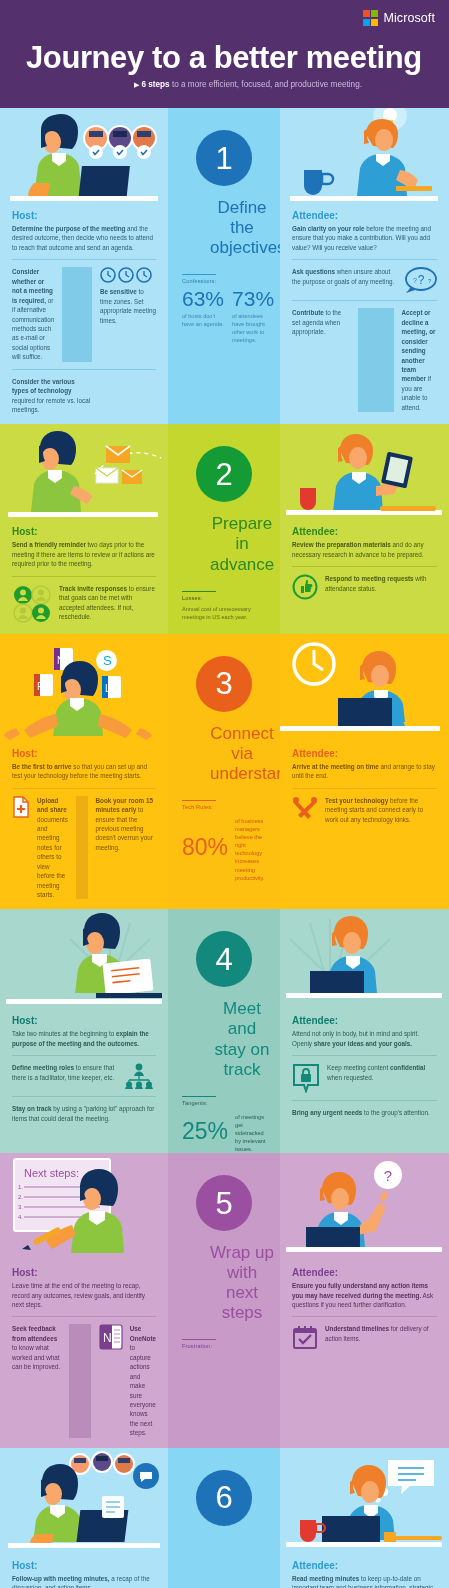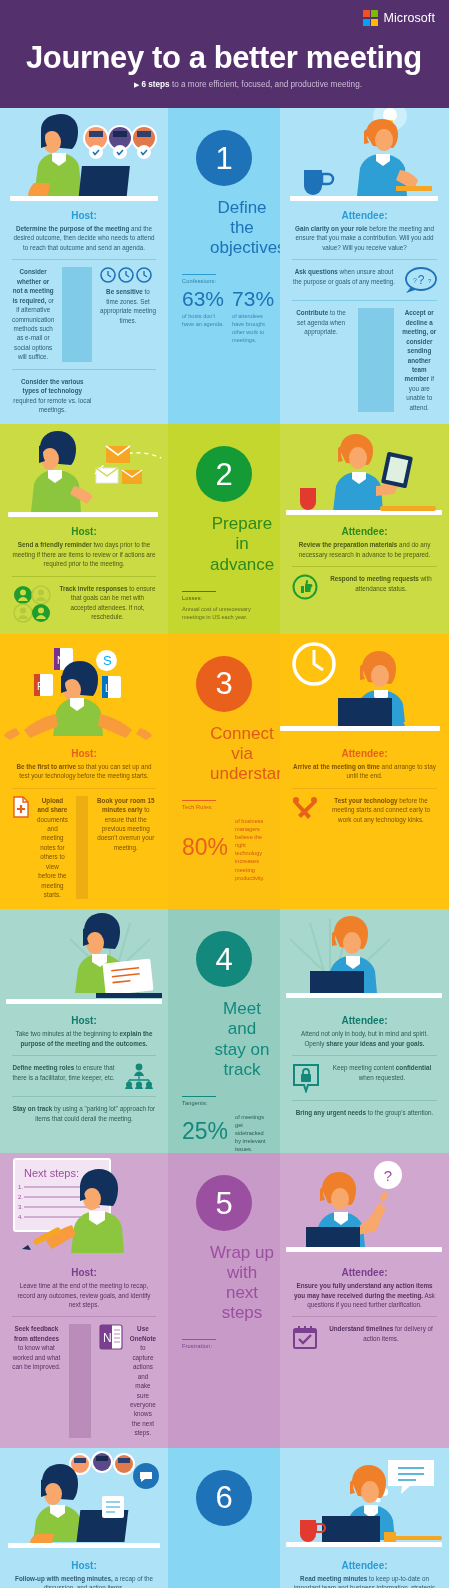--- a/index.html
+++ b/index.html
@@ -45,21 +45,21 @@
   .s5 .left,.s5 .right { background:#cfa7cf; }
   .s5 .mid { background:#c79ac7; }
   .s6 .left,.s6 .right { background:#aee3f7; }
   .s6 .mid { background:#86d6f4; }
 
   
   .illus { position:relative; height:96px; overflow:hidden; }
   .illus.tall { height:108px; }
 
   
-  .tbody { padding:6px 12px 10px 12px;text-align:center; }
+  .tbody { padding:6px 12px 10px 12px; }
   .role { font-size:10px; font-weight:bold; margin-bottom:3px; }
   .s1 .role,.s6 .role { color:#2b9bd4; }
   .s2 .role { color:#2c8a1e; }
   .s3 .role { color:#e8601c; }
   .s4 .role { color:#0f7b6c; }
   .s5 .role { color:#7b3f8f; }
   .ptext { font-size:6.3px; line-height:1.5; }
   .s1 .ptext,.s6 .ptext { color:#2e5c73; }
   .s2 .ptext { color:#4a5a15; }
   .s3 .ptext { color:#7a5300; }

